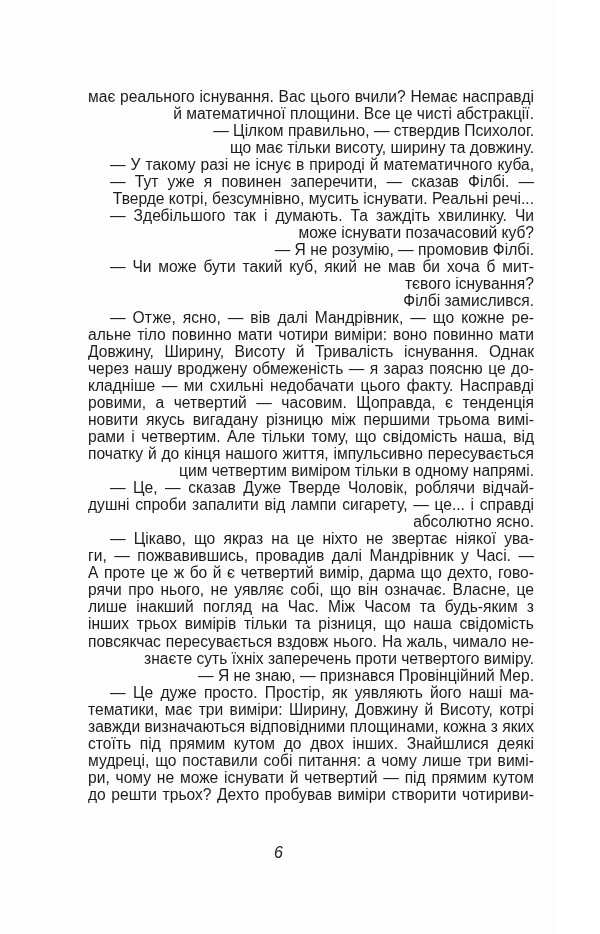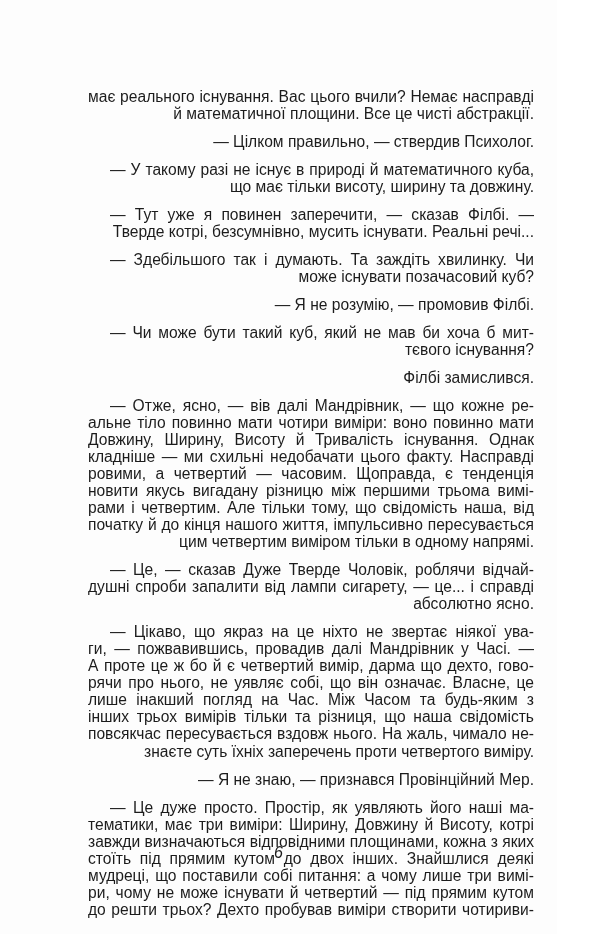--- a/index.html
+++ b/index.html
@@ -29,54 +29,54 @@
     color: #1c1c1c;
     text-align: right;
     white-space: normal;
   }
   .line.just {
     text-align: justify;
     text-align-last: justify;
   }
   .line.indent {
     padding-left: 22px;
-    margin-top: 11px;
   }
   .page-number {
     position: absolute;
     left: 0;
     right: 0;
     top: 844px;
     text-align: center;
     font-size: 16px;
     font-style: italic;
     color: #1c1c1c;
   }
 </style>
 </head>
 <body>
 
 <div class="page">
   <div class="text-block" id="text-block">
       <div class="line just">має реального існування. Вас цього вчили? Немає насправді</div>
       <div class="line">й математичної площини. Все це чисті абстракції.</div>
       <div class="line indent">— Цілком правильно, — ствердив Психолог.</div>
+      <div class="line">що має тільки висоту, ширину та довжину.</div>
       <div class="line indent just">— У такому разі не існує в природі й математичного куба,</div>
-      <div class="line">що має тільки висоту, ширину та довжину.</div>
       <div class="line indent just">— Тут уже я повинен заперечити, — сказав Філбі. —</div>
       <div class="line">Тверде котрі, безсумнівно, мусить існувати. Реальні речі...</div>
       <div class="line indent just">— Здебільшого так і думають. Та заждіть хвилинку. Чи</div>
       <div class="line">може існувати позачасовий куб?</div>
       <div class="line indent">— Я не розумію, — промовив Філбі.</div>
       <div class="line indent just">— Чи може бути такий куб, який не мав би хоча б мит-</div>
       <div class="line">тєвого існування?</div>
       <div class="line indent">Філбі замислився.</div>
       <div class="line indent just">— Отже, ясно, — вів далі Мандрівник, — що кожне ре-</div>
       <div class="line just">альне тіло повинно мати чотири виміри: воно повинно мати</div>
       <div class="line just">Довжину, Ширину, Висоту й Тривалість існування. Однак</div>
+      <div class="line just">через нашу вроджену обмеженість — я зараз поясню це до-</div>
       <div class="line just">кладніше — ми схильні недобачати цього факту. Насправді</div>
       <div class="line just">ровими, а четвертий — часовим. Щоправда, є тенденція вста-</div>
       <div class="line just">новити якусь вигадану різницю між першими трьома вимі-</div>
       <div class="line just">рами і четвертим. Але тільки тому, що свідомість наша, від</div>
       <div class="line just">початку й до кінця нашого життя, імпульсивно пересувається</div>
       <div class="line">цим четвертим виміром тільки в одному напрямі.</div>
       <div class="line indent just">— Це, — сказав Дуже Тверде Чоловік, роблячи відчай-</div>
       <div class="line just">душні спроби запалити від лампи сигарету, — це... і справді</div>
       <div class="line">абсолютно ясно.</div>
       <div class="line indent just">— Цікаво, що якраз на це ніхто не звертає ніякої ува-</div>

